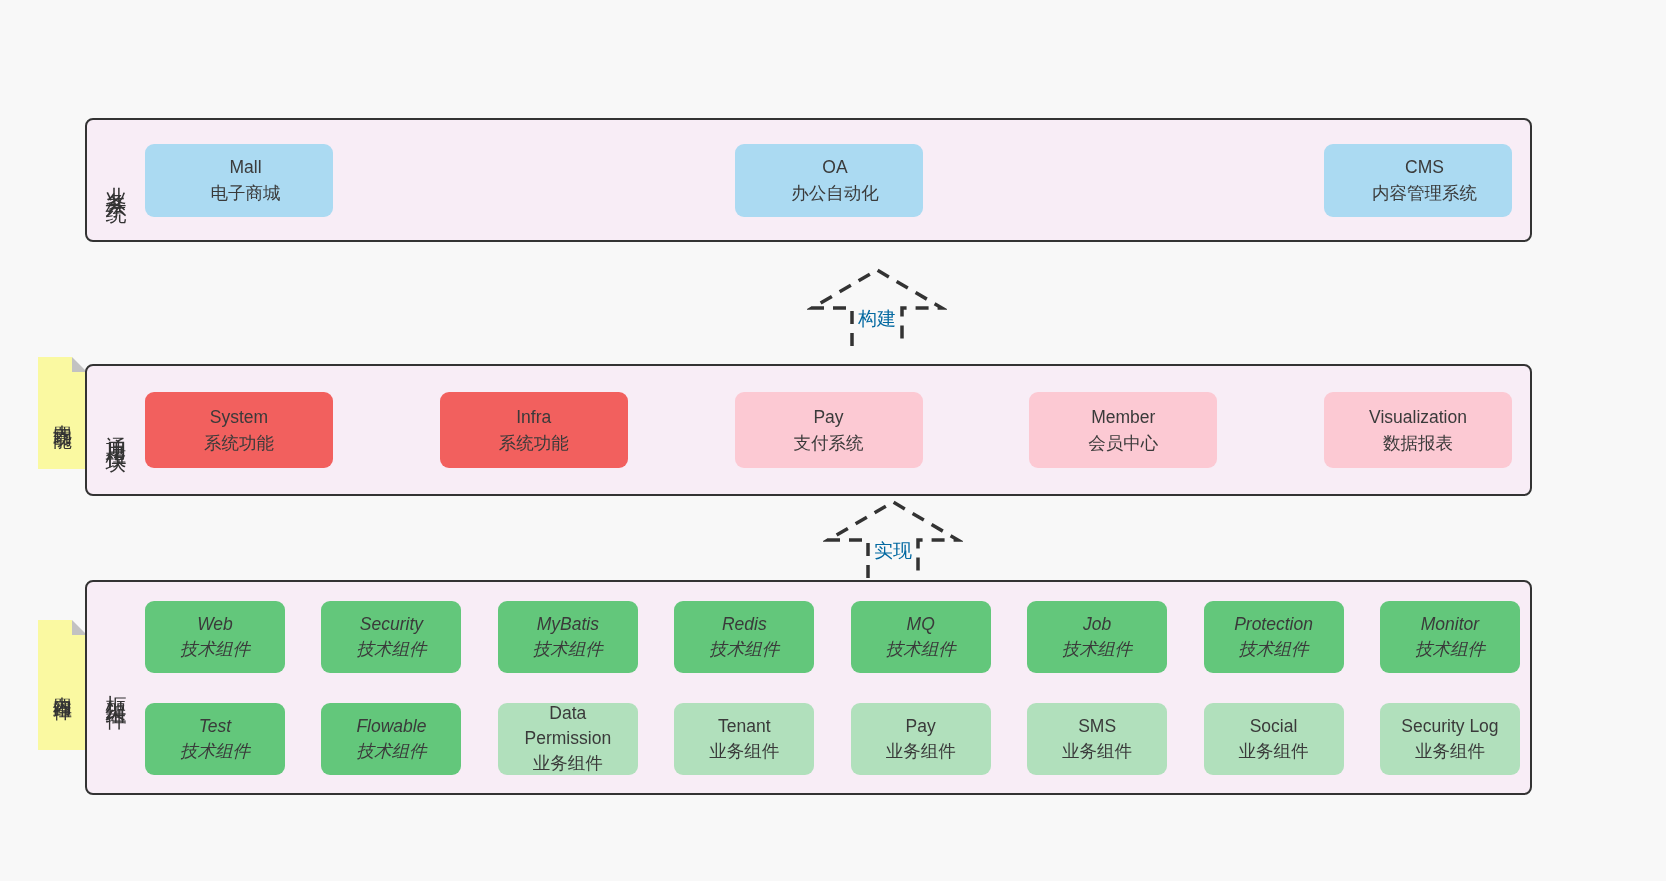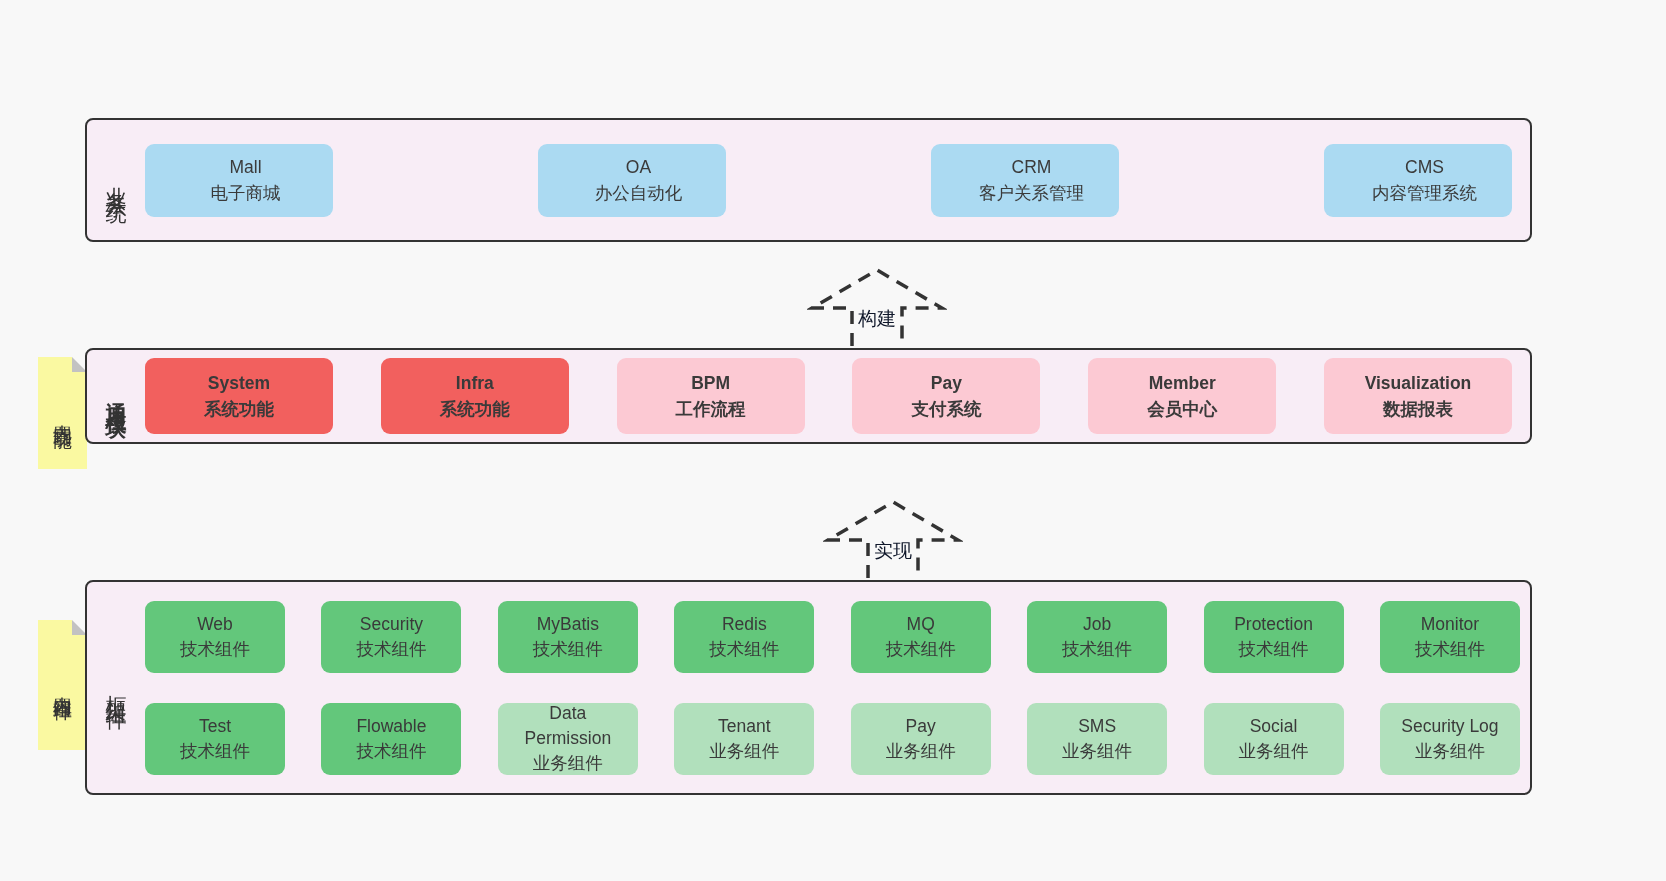--- a/index.html
+++ b/index.html
@@ -8,21 +8,21 @@
     font-family:"Liberation Sans","DejaVu Sans",sans-serif;color:#3A3A3A;
     overflow:hidden;
   }
   
   .section{
     position:absolute;left:85px;width:1447px;box-sizing:border-box;
     background:#F8EDF6;border:2px solid #333;border-radius:8px;
     display:flex;align-items:center;
   }
   .section-business{top:118px;height:124px;}
-  .section-common{top:348px;height:96px;font-weight:bold;}
+  .section-common{top:364px;height:132px;}
   .section-framework{top:580px;height:215px;}
   .v-label{
     writing-mode:vertical-rl;text-orientation:upright;
     font-size:21px;letter-spacing:5px;color:#333;
     margin-left:12px;width:34px;text-align:center;flex:none;
     line-height:34px;
   }
   .boxes{flex:1;display:flex;justify-content:space-between;align-items:center;
     padding:0 18px 0 12px;}
   .rows{flex:1;display:flex;flex-direction:column;gap:30px;padding:0 10px 0 12px;}
@@ -32,21 +32,21 @@
     border-radius:9px;display:flex;flex-direction:column;align-items:center;
     justify-content:center;text-align:center;font-size:17.5px;line-height:26px;
     color:#3A3A3A;box-sizing:border-box;padding:2px 8px;
   }
   .box-lg{width:188px;height:73px;}
   .section-common .box-lg{height:76px;}
   .box-sm{width:140px;height:72px;line-height:25px;}
   .blue{background:#ABDAF2;padding-left:21px;}
   .red{background:#F2605E;}
   .pink{background:#FCC9D3;}
-  .green{background:#63C77B;}
+  .green{background:#63C77B;font-style:italic;}
   .lightgreen{background:#B1E0BC;}
   
   .sticky{
     position:absolute;left:38px;width:49px;
     background:linear-gradient(225deg,transparent 11px,#FAF9A1 0);
     display:flex;align-items:center;justify-content:center;
   }
   .sticky::after{
     content:"";position:absolute;top:0;right:0;width:15px;height:15px;
     background:#C2C2C2;clip-path:polygon(0 0,100% 100%,0 100%);
@@ -57,21 +57,21 @@
     writing-mode:vertical-rl;text-orientation:upright;
     font-size:19px;letter-spacing:2px;color:#333;line-height:30px;
   }
   
   .arrow{position:absolute;width:140px;height:80px;}
   .arrow-build{left:807px;top:266px;}
   .arrow-implement{left:823px;top:498px;}
   .arrow svg{display:block;width:140px;height:80px;}
   .arrow .arrow-label{
     position:absolute;left:50%;top:40px;transform:translateX(-50%);
-    background:#F8F8F8;font-size:19px;color:#0f172a;padding:0 2px;white-space:nowrap;
+    background:#F8F8F8;font-size:19px;color:#0369a1;padding:0 2px;white-space:nowrap;
   }
 </style>
 </head>
 <body>
 
 <div class="stage">
 
   <div class="sticky sticky-common">
     <span class="v-text">内置功能</span>
   </div>
@@ -84,24 +84,20 @@
     <div class="boxes">
       <div class="box box-lg blue">
         <span>Mall</span>
         <span>电子商城</span>
       </div>
       <div class="box box-lg blue">
         <span>OA</span>
         <span>办公自动化</span>
       </div>
       <div class="box box-lg blue">
-        <span>CRM</span>
-        <span>客户关系管理</span>
-      </div>
-      <div class="box box-lg blue">
         <span>CMS</span>
         <span>内容管理系统</span>
       </div>
     </div>
   </div>
 
   <div class="arrow arrow-build">
     <svg viewBox="0 0 140 80">
       <path d="M45,80 L45,42 L5,42 L70,4 L135,42 L95,42 L95,80" fill="none" stroke="#333" stroke-width="3.5" stroke-dasharray="13 9" stroke-linejoin="miter"></path>
     </svg>
@@ -113,24 +109,20 @@
     <div class="boxes">
       <div class="box box-lg red">
         <span>System</span>
         <span>系统功能</span>
       </div>
       <div class="box box-lg red">
         <span>Infra</span>
         <span>系统功能</span>
       </div>
       <div class="box box-lg pink">
-        <span>BPM</span>
-        <span>工作流程</span>
-      </div>
-      <div class="box box-lg pink">
         <span>Pay</span>
         <span>支付系统</span>
       </div>
       <div class="box box-lg pink">
         <span>Member</span>
         <span>会员中心</span>
       </div>
       <div class="box box-lg pink">
         <span>Visualization</span>
         <span>数据报表</span>

